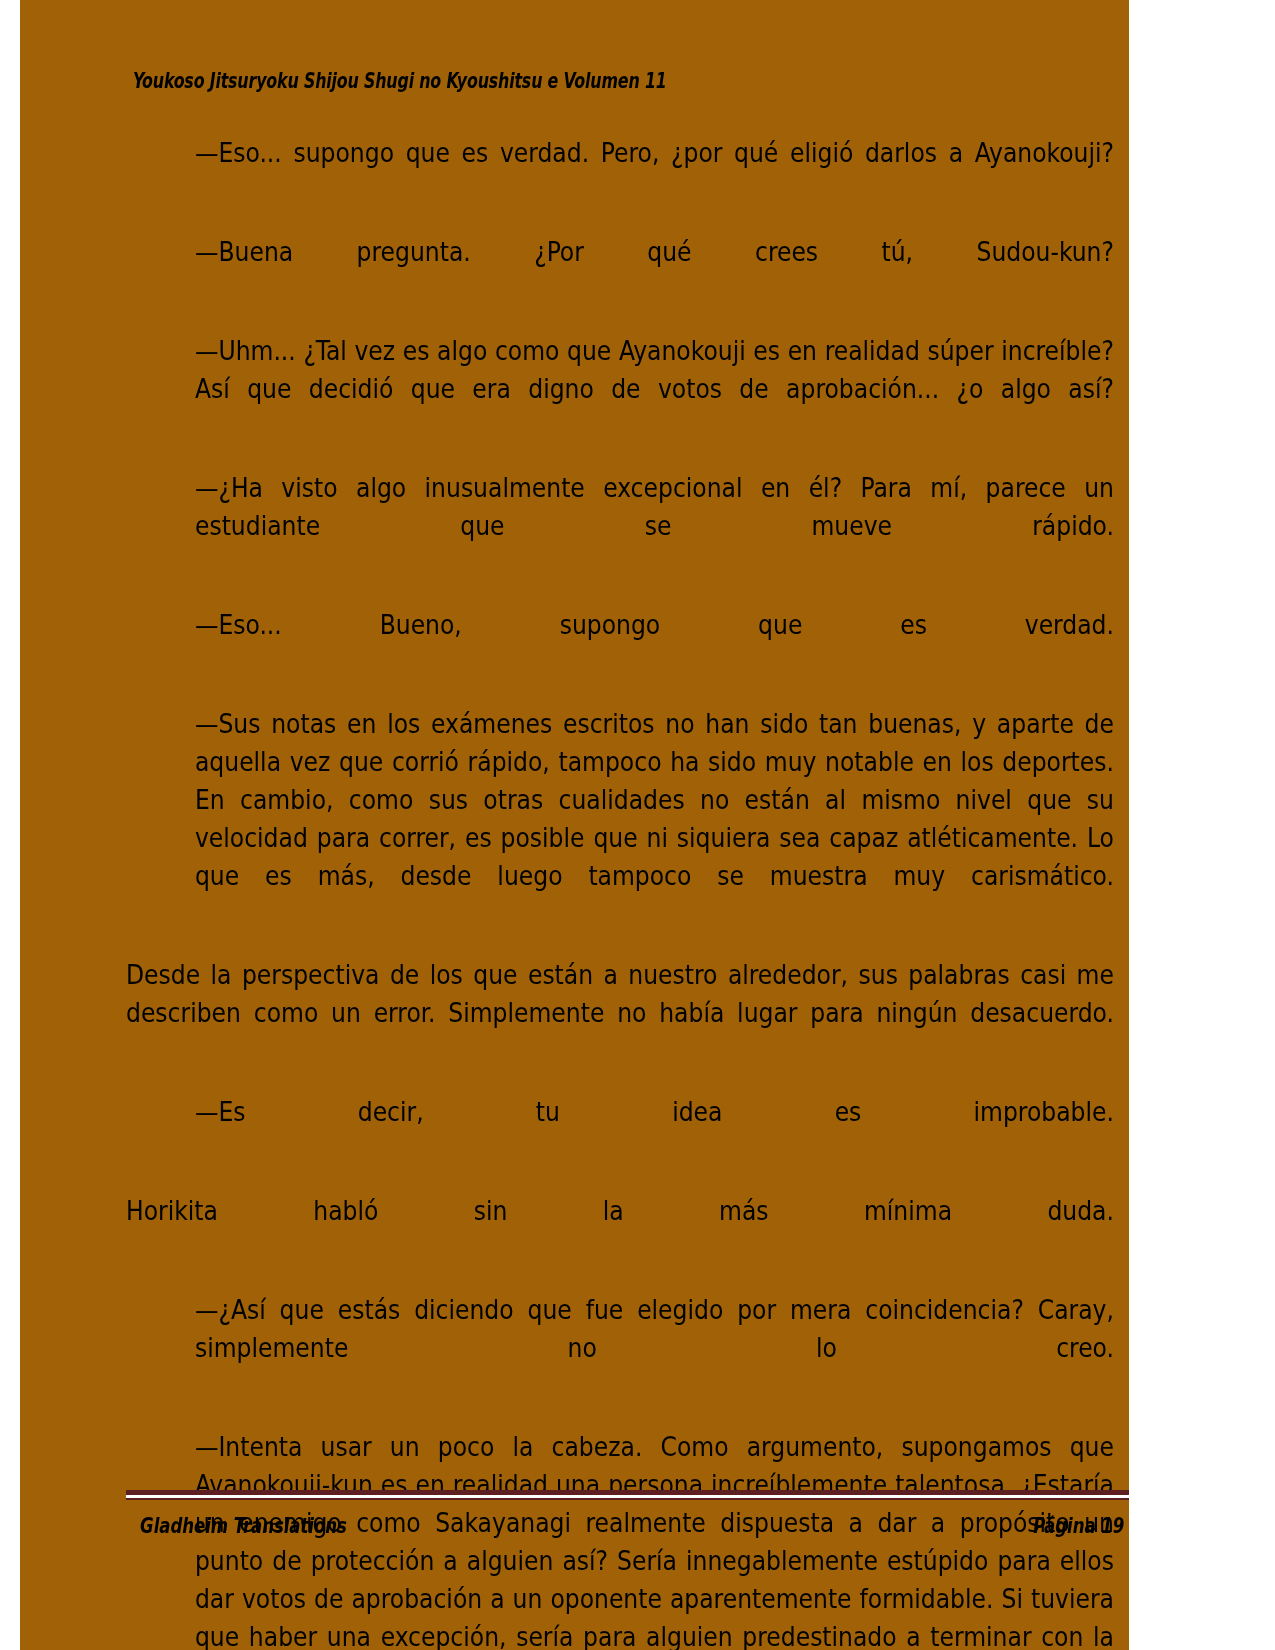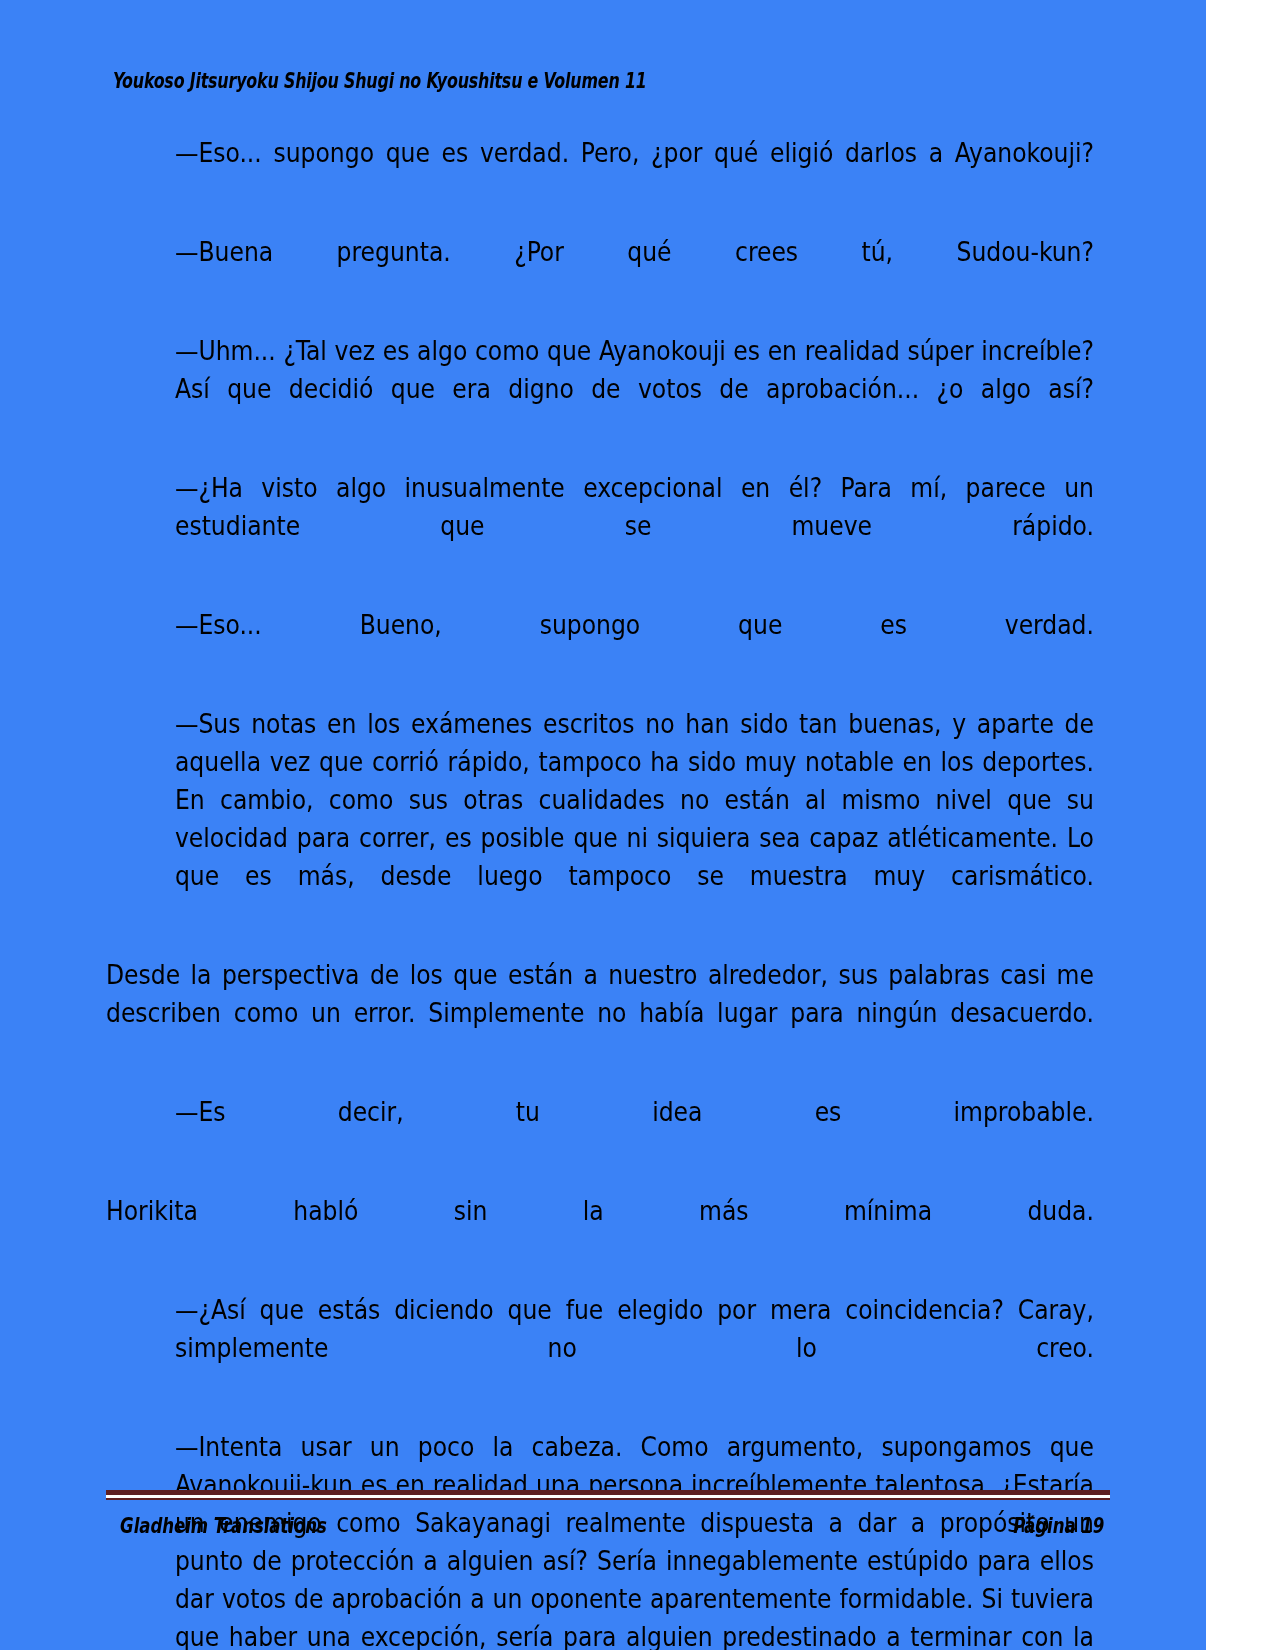--- a/index.html
+++ b/index.html
@@ -3,27 +3,28 @@
 <meta charset="utf-8">
 <title>Document Page</title>
 <style>
   html, body {
     margin: 0;
     padding: 0;
     background: #ffffff;
   }
   .page {
     position: relative;
-    width: 1206px;
+    width: 1109px;
     height: 1650px;
-    background: #3b82f6;
+    background: #a16207;
     box-sizing: border-box;
     overflow: hidden;
     font-family: "Liberation Sans Narrow", "DejaVu Sans Condensed", "Liberation Sans", sans-serif;
     color: #000000;
+    margin-left: 20px;
   }
 
   
   .header {
     position: absolute;
     left: 113px;
     top: 68px;
     width: 1045px;
     height: 34px;
   }

